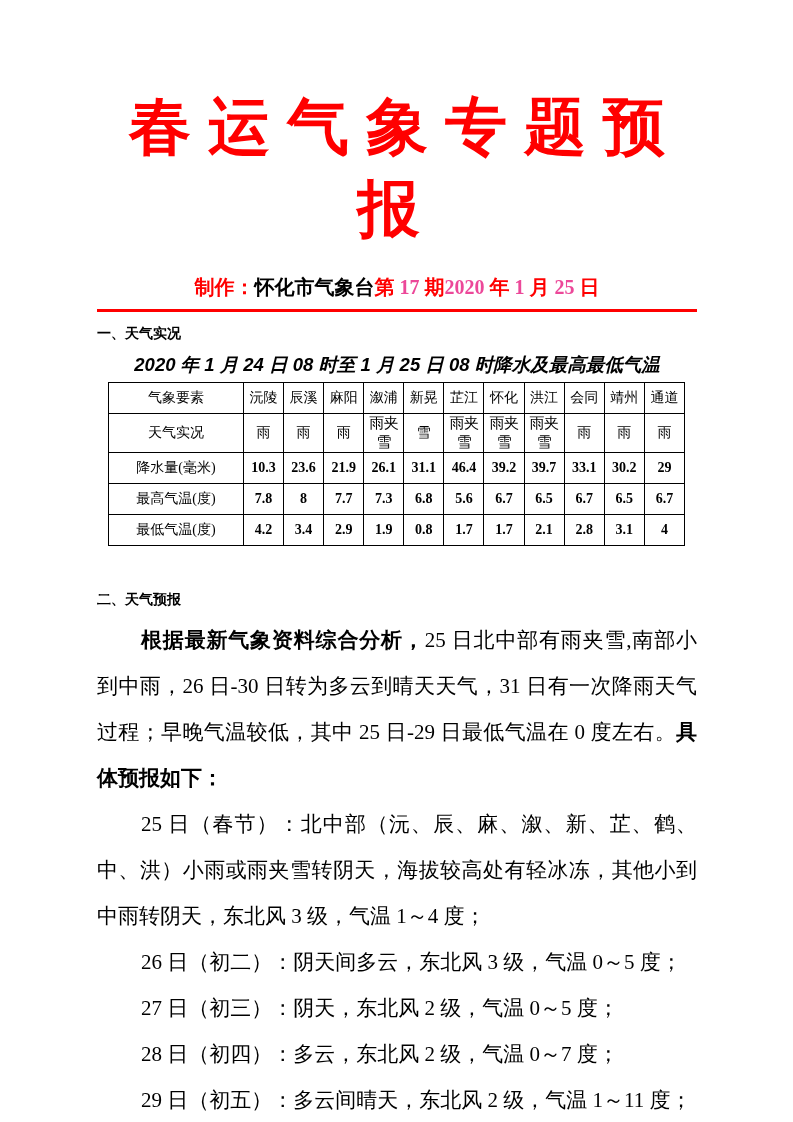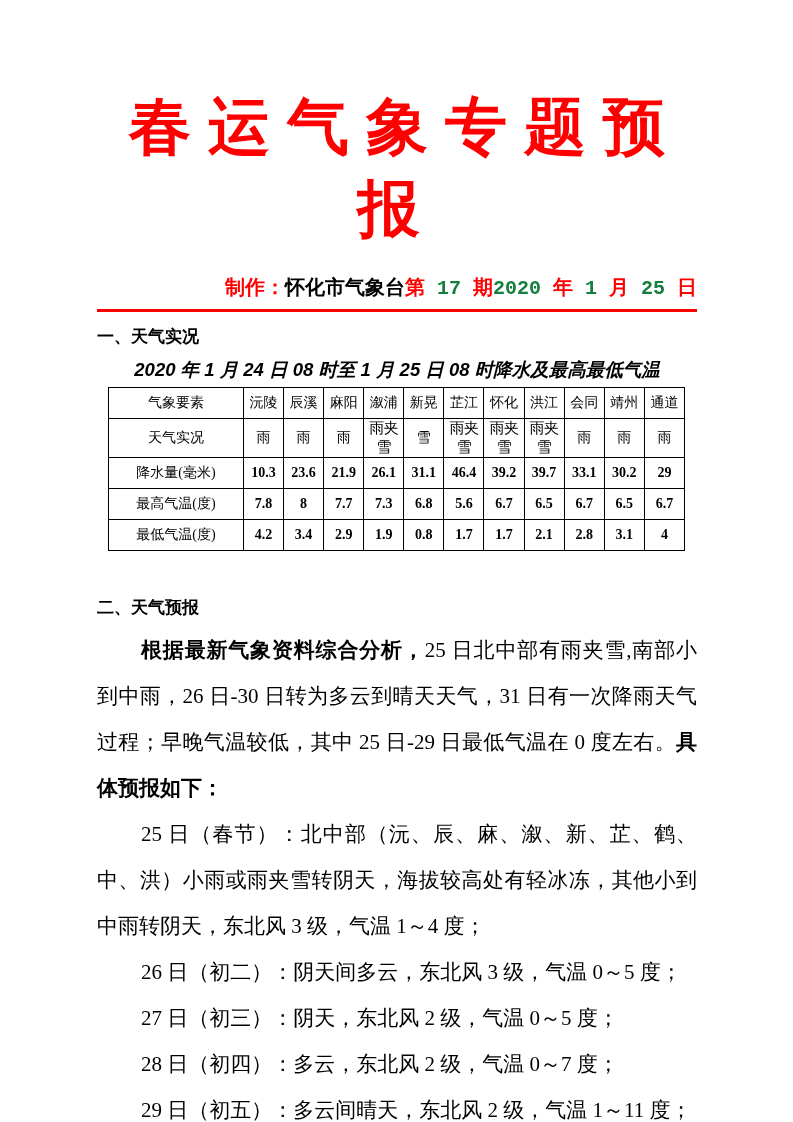--- a/index.html
+++ b/index.html
@@ -8,28 +8,28 @@
     padding:86px 96px 0 97px;position:relative;overflow:hidden;
     font-family:"Liberation Serif","DejaVu Serif",serif;color:#000;
   }
   .doc-title{
     margin:0;text-align:center;font-weight:bold;
     font-size:62px;line-height:82px;letter-spacing:17px;text-indent:17px;
     font-family:"Liberation Serif","DejaVu Serif",serif;
   }
   .red{color:#ff0000;}
   .meta-row{
-    display:flex;justify-content:flex-end;align-items:baseline;
+    display:flex;justify-content:center;align-items:baseline;
     margin-top:24px;padding-bottom:8px;border-bottom:3px solid #ff0000;
     font-family:"Liberation Sans","DejaVu Sans",sans-serif;
     font-weight:bold;font-size:20px;
   }
-  .meta-num{font-family:Liberation Mono, monospace;color:#15803d;}
+  .meta-num{font-family:Liberation Serif, serif;color:#ec4899;}
   .sec-heading{
-    margin:13px 0 0 0;font-size:17px;font-weight:bold;
+    margin:13px 0 0 0;font-size:14px;font-weight:bold;
     font-family:"Liberation Sans","DejaVu Sans",sans-serif;
   }
   .table-title{
     margin-top:9px;text-align:center;font-weight:bold;font-size:18.5px;
     font-family:"Liberation Sans","DejaVu Sans",sans-serif;
     font-style:italic;
   }
   table.actuals{
     border-collapse:collapse;table-layout:fixed;
     width:577px;margin:5px 0 0 11px;

